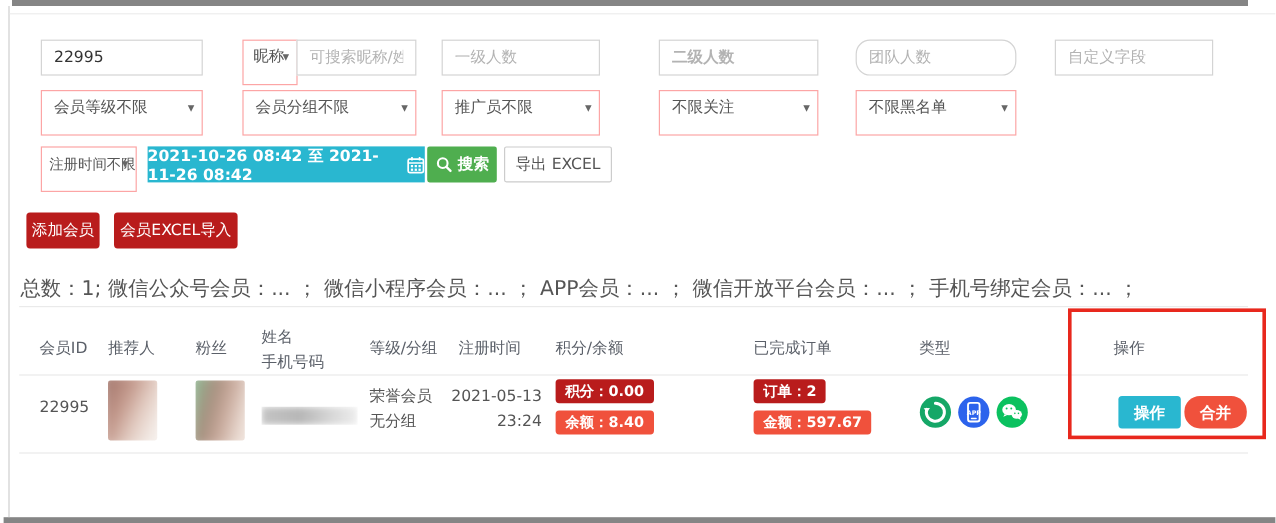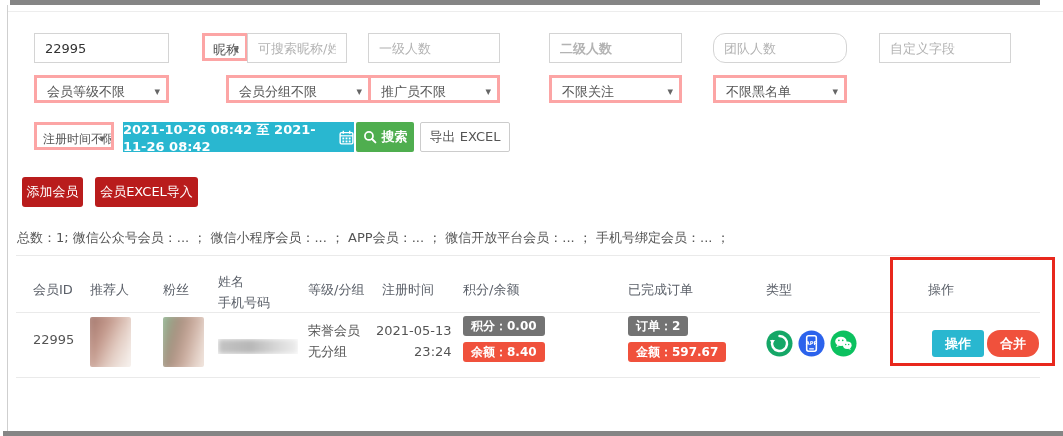--- a/index.html
+++ b/index.html
@@ -19,21 +19,21 @@
   .chrome-left   { left: 7px; top: 5px; width: 1px; height: 426px; background: #cfcfcf; }
   .chrome-line   { left: 8px; top: 11px; width: 1055px; height: 1px; background: #ededed; }
 
   
   .txt-input {
     height: 30px; border: 1px solid #d4d4d4; background: #fff;
     font: 13px "DejaVu Sans", sans-serif; color: #333; padding: 0 10px; outline: none;
   }
   .txt-input::placeholder { color: #b3b3b3; }
   .sel {
-    height: 28px; border: 3px solid #fca5a5; background: #fff;
+    height: 38px; border: 1px solid #fca5a5; background: #fff;
     font-size: 13px; color: #555; line-height: 28px;
     padding: 0 20px 0 10px; position: absolute; white-space: nowrap; overflow: hidden;
     cursor: pointer;
   }
   .sel::after {
     content: "▾"; position: absolute; right: 6px; top: 0;
     font-size: 11px; color: #666; line-height: 28px;
   }
   .date-bar {
     height: 30px; background: #29b7d0; color: #fff;
@@ -49,34 +49,34 @@
     height: 30px; background: #fff; border: 1px solid #ccc; color: #555;
     font: 13px "DejaVu Sans", sans-serif; cursor: pointer; border-radius: 2px;
     display: flex; align-items: center; justify-content: center;
   }
   .btn-teal {
     height: 30px; background: #b91c1c; color: #fff; border: none; border-radius: 3px;
     font: 13px "DejaVu Sans", sans-serif; cursor: pointer;
     display: flex; align-items: center; justify-content: center;
   }
 
-  .summary { font-size: 13px; color: #555; }
+  .summary { font-size: 17px; color: #555; }
 
   .divider { height: 1px; background: #eaeaea; }
 
   .th { font-size: 13px; color: #5b6069; white-space: nowrap; }
   .td { font-size: 13px; color: #555; white-space: nowrap; }
   .two-line { line-height: 21px; }
 
   .badge {
     display: inline-block; border-radius: 3px; color: #fff;
     font-size: 12px; font-weight: bold; line-height: 20px; padding: 0 8px;
     white-space: nowrap;
   }
-  .badge-teal { background: #737373; }
+  .badge-teal { background: #b91c1c; }
   .badge-red  { background: #f0513c; }
 
   .blur-box { overflow: hidden; border-radius: 2px; }
   .blur-box > div { width: 100%; height: 100%; filter: blur(4px); transform: scale(1.25); }
   .blur-ref > div {
     background: linear-gradient(115deg, #a4786e 10%, #c2978a 35%, #e3cdc3 60%, #f5efeb 85%);
   }
   .blur-fan > div {
     background: linear-gradient(105deg, #8fba94 8%, #a78f7f 35%, #c7a89a 55%, #efe2da 85%);
   }
@@ -114,21 +114,21 @@
 </div>
 <input class="abs txt-input" style="left: 247px; top: 33px; width: 100px;" placeholder="可搜索昵称/姓名">
 <input class="abs txt-input" style="left: 368px; top: 33px; width: 132px;" placeholder="一级人数">
 <input class="abs txt-input" style="left: 549px; top: 33px; width: 133px; font-weight: bold;" placeholder="二级人数">
 <input class="abs txt-input" style="left: 713px; top: 33px; width: 134px; border-radius: 12px;" placeholder="团队人数">
 <input class="abs txt-input" style="left: 879px; top: 33px; width: 132px;" placeholder="自定义字段">
 
 <div class="sel" style="left:34px; top:75px; width:135px;">
   <span>会员等级不限</span>
 </div>
-<div class="sel" style="left:202px; top:75px; width:145px;margin-left:24px;">
+<div class="sel" style="left:202px; top:75px; width:145px;">
   <span>会员分组不限</span>
 </div>
 <div class="sel" style="left:368px; top:75px; width:132px;">
   <span>推广员不限</span>
 </div>
 <div class="sel" style="left:549px; top:75px; width:133px;">
   <span>不限关注</span>
 </div>
 <div class="sel" style="left:713px; top:75px; width:134px;">
   <span>不限黑名单</span>

